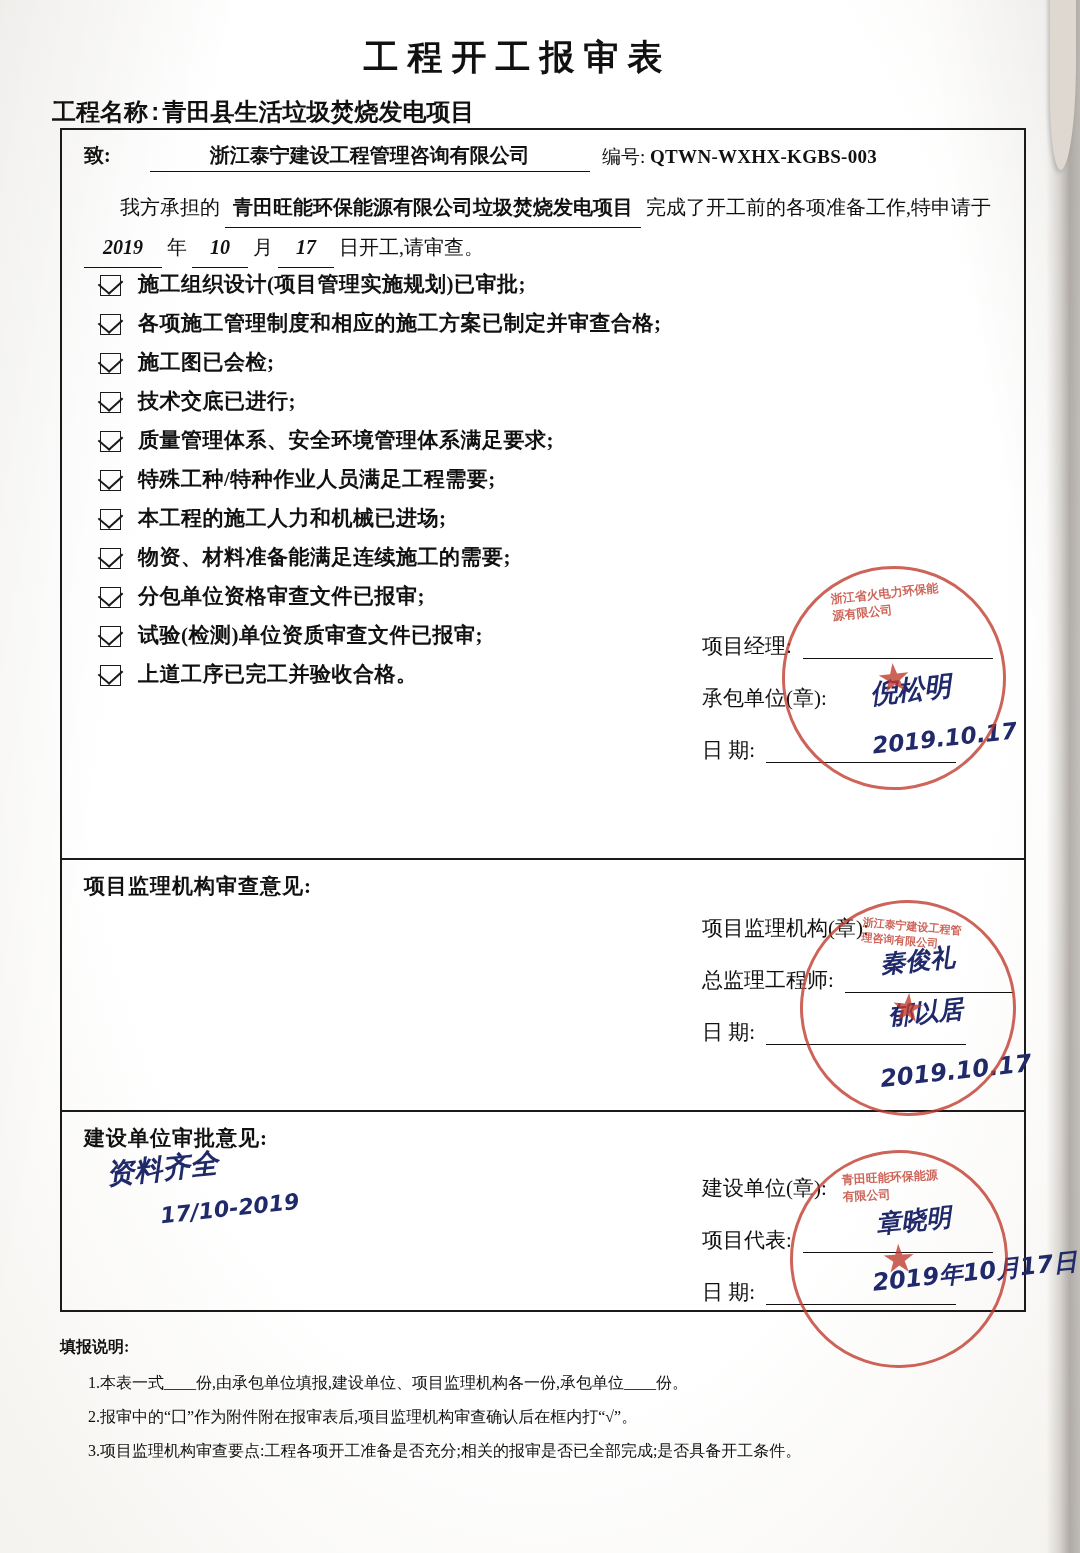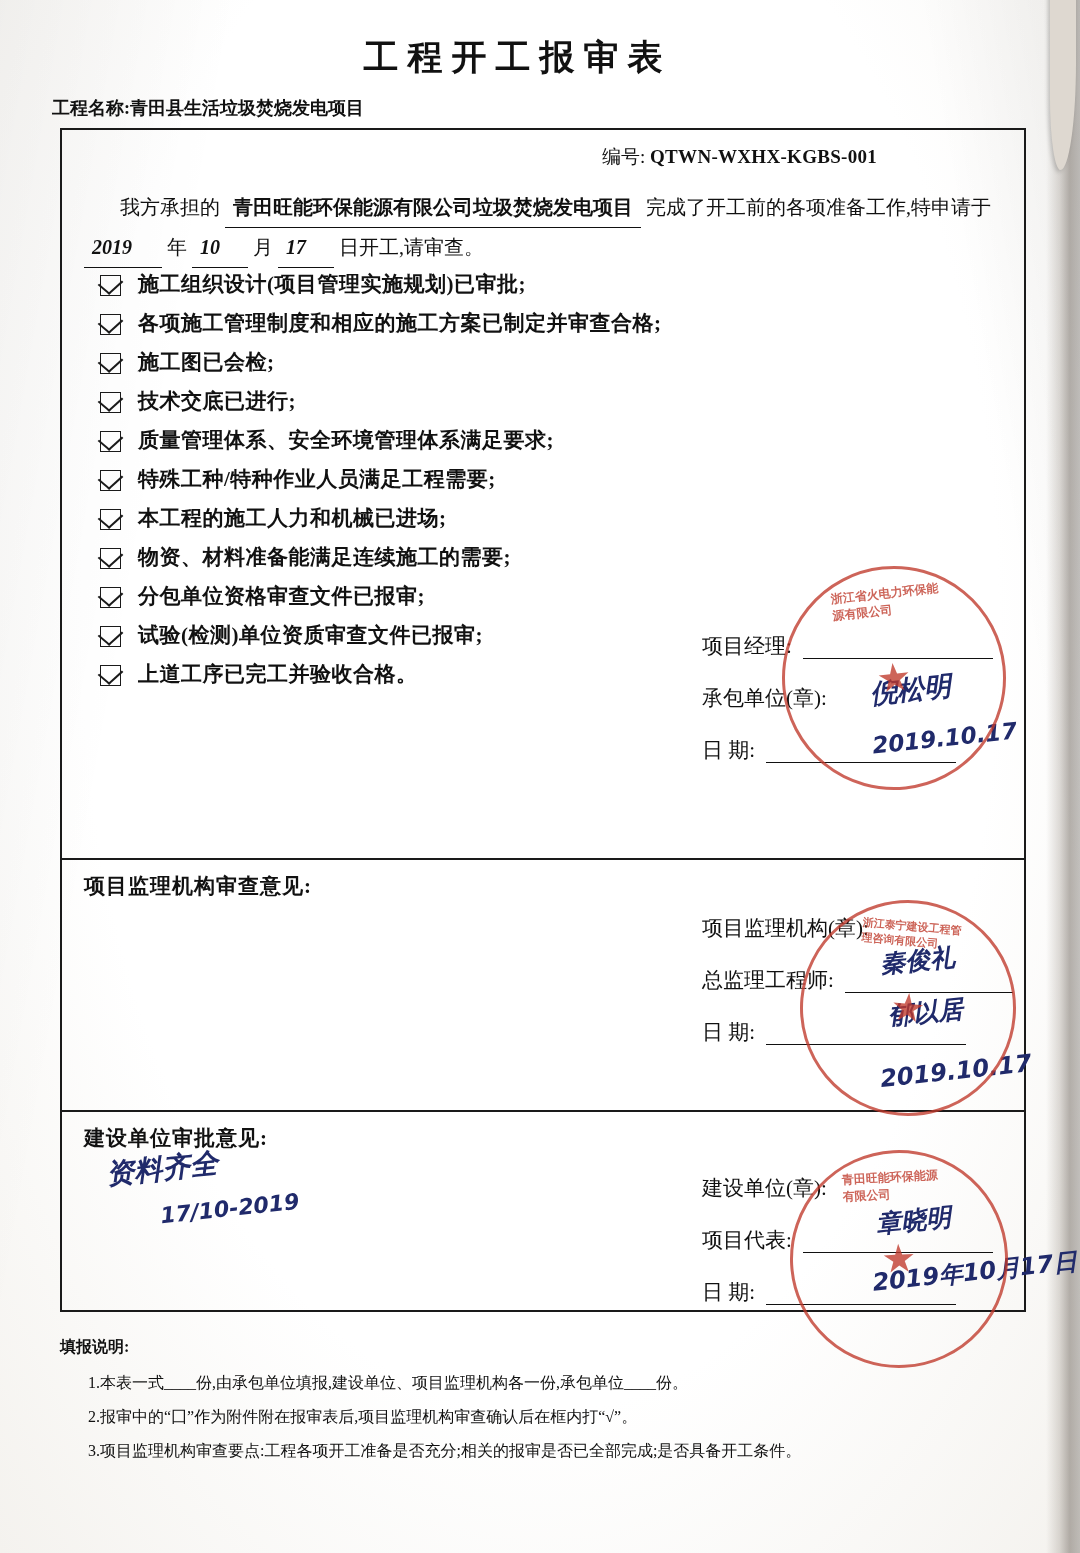--- a/index.html
+++ b/index.html
@@ -59,23 +59,24 @@
     font-size: 35px;
     font-weight: bold;
     letter-spacing: 9px;
     font-family: "Liberation Serif", "DejaVu Serif", serif;
   }
 
   .proj-name {
     position: absolute;
     top: 96px;
     left: 52px;
-    font-size: 18px;
+    font-size: 24px;
     font-weight: bold;
     white-space: nowrap;
+    font-family: Liberation Mono, monospace;
   }
 
   
   .frame {
     position: absolute;
     left: 60px;
     top: 128px;
     width: 966px;
     height: 1184px;
     border: 2px solid #1a1a1a;
@@ -122,21 +123,21 @@
     left: 22px;
     width: 920px;
     font-size: 20px;
     line-height: 38px;
   }
   .para .ul {
     display: inline-block;
     border-bottom: 1.6px solid #111;
     font-weight: bold;
     padding: 0 8px 1px 8px;
-    text-align: left;
+    text-align: center;
   }
   .u-date { min-width: 62px; font-style: italic; }
 
   .checklist {
     position: absolute;
     top: 140px;
     left: 38px;
     width: 880px;
   }
   .chk-row {
@@ -242,24 +243,28 @@
   <div class="scan-edge"></div>
 
   <div class="title">工程开工报审表</div>
 
   <div class="proj-name">
     <span>工程名称:</span><span>青田县生活垃圾焚烧发电项目</span>
   </div>
 
   <div class="frame">
 
+    <div class="to-line">
+      <span class="to-label">致:</span>
+      <span class="to-value">浙江泰宁建设工程管理咨询有限公司</span>
+    </div>
 
     <div class="code-line">
       <span>编号:</span>
-      <span class="code-val">QTWN-WXHX-KGBS-001</span>
+      <span class="code-val">QTWN-WXHX-KGBS-003</span>
     </div>
 
     <div class="para">
       <span style="margin-left:36px;">我方承担的</span>
       <span class="ul">青田旺能环保能源有限公司垃圾焚烧发电项目</span>
       <span>完成了开工前的各项准备工作,特申请于</span>
       <span class="ul u-date">2019</span>
       <span>年</span>
       <span class="ul u-date" style="min-width:40px;">10</span>
       <span>月</span>

